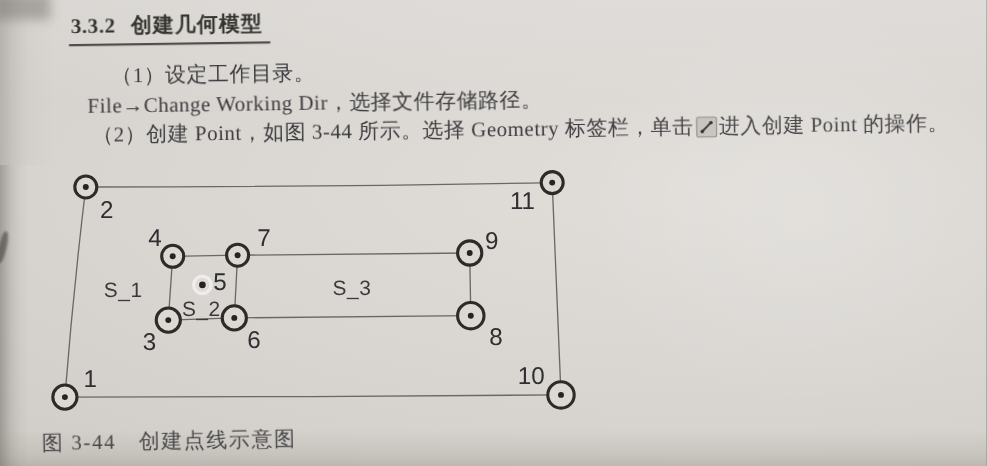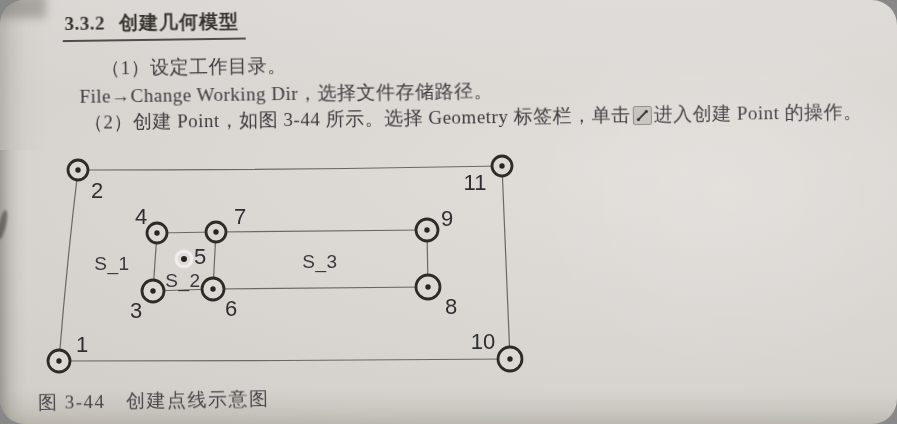--- a/index.html
+++ b/index.html
@@ -4,21 +4,20 @@
 <style>
   html,body{margin:0;padding:0;background:#888;}
   .photo{
     position:relative;
     width:897px;height:424px;
     overflow:hidden;
     font-family:"Liberation Serif",serif;
     background:
       linear-gradient(to bottom, rgba(255,255,255,0.14), rgba(255,255,255,0) 22%),
       radial-gradient(130% 95% at 72% 40%, #e1deda 0%, #d9d6d2 45%, #d1cec9 80%, #c7c3bd 100%);
-    border-radius: 25px;
   }
   
   .edge-left{
     position:absolute;left:0;top:0;width:26px;height:424px;
     background:linear-gradient(to right, rgba(86,83,78,0.42), rgba(128,124,118,0.22) 40%, rgba(150,147,141,0.10) 70%, rgba(150,147,141,0) 100%);
     pointer-events:none;
   }
   .edge-left-top-soft{
     position:absolute;left:0;top:0;width:60px;height:150px;
     background:linear-gradient(to right, rgba(200,197,193,0.55), rgba(200,197,193,0) 80%);

